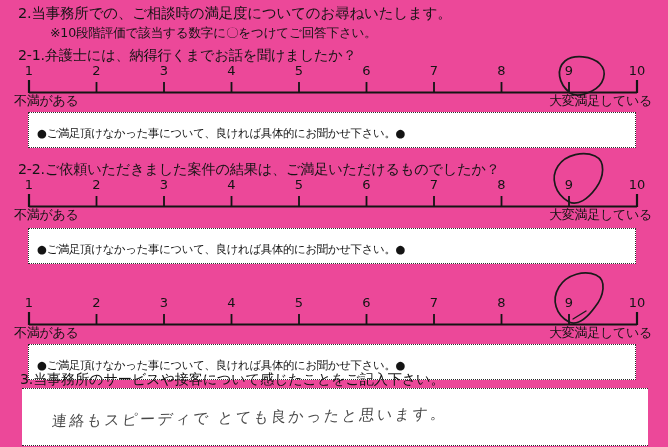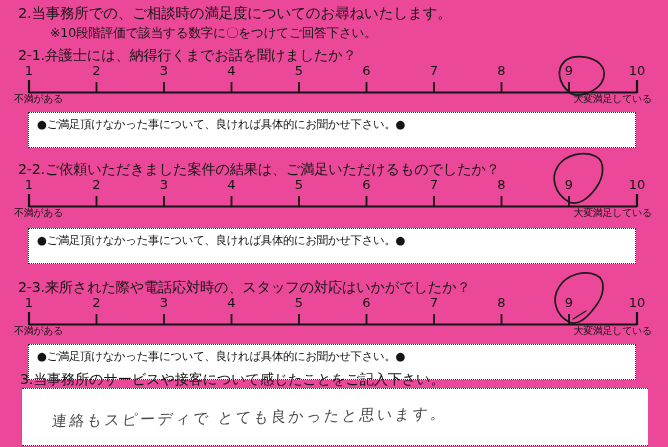--- a/index.html
+++ b/index.html
@@ -67,21 +67,21 @@
     position: absolute;
     top: 0px;
     font-size: 13px;
     line-height: 1;
     color: #141414;
     transform: translateX(-50%);
     white-space: nowrap;
   }
   .endlabel {
     position: absolute;
-    font-size: 10px;
+    font-size: 13px;
     line-height: 1;
     color: #141414;
     white-space: nowrap;
     letter-spacing: -0.3px;
   }
   .endlabel.left  { left: 14px;  top: 30px; }
   .endlabel.right { right: 16px; top: 30px; font-family: Liberation Serif, serif; }
 
   
   .circle-mark {
@@ -96,21 +96,21 @@
     left: 28px;
     width: 608px;
     height: 36px;
     border: 1.4px dotted #2b2b2b;
     box-sizing: border-box;
     background: #ffffff;
   }
   .cmt-text {
     position: absolute;
     left: 8px;
-    top: 5px;
+    top: 14px;
     font-size: 11.4px;
     line-height: 1.1;
     letter-spacing: -0.3px;
     white-space: nowrap;
     color: #141414;
   }
 
   
   .free-box {
     position: absolute;
@@ -213,21 +213,20 @@
   </div>
 
   <svg class="circle-mark" style="left:538px; top:152px; width:88px; height:54px;" viewBox="0 0 88 54">
     <path d="M31 50 C17 42 12 26 20 14 C28 2 46 -1 57 4 C68 9 66 25 58 36 C50 47 40 54 31 50 Z" fill="none" stroke="#1a1a1a" stroke-width="1.7" stroke-linecap="round"></path>
   </svg>
 
   <div class="cmt-box" style="top:228px;">
     <span class="cmt-text">●ご満足頂けなかった事について、良ければ具体的にお聞かせ下さい。●</span>
   </div>
 
-  <div class="q-title" style="left:18px; top:280px;">2-3.来所された際や電話応対時の、スタッフの対応はいかがでしたか？</div>
 
   <div class="scale" style="top:296px;">
     <svg class="axis-svg" viewBox="0 0 668 48" preserveAspectRatio="none">
       <line x1="29" y1="28.5" x2="637" y2="28.5" stroke="#141414" stroke-width="2.2"></line>
       <line x1="29" y1="16" x2="29" y2="29" stroke="#141414" stroke-width="2.2"></line>
       <line x1="96.5" y1="18" x2="96.5" y2="29" stroke="#141414" stroke-width="1.8"></line>
       <line x1="164" y1="18" x2="164" y2="29" stroke="#141414" stroke-width="1.8"></line>
       <line x1="231.5" y1="18" x2="231.5" y2="29" stroke="#141414" stroke-width="1.8"></line>
       <line x1="299" y1="18" x2="299" y2="29" stroke="#141414" stroke-width="1.8"></line>
       <line x1="366.5" y1="18" x2="366.5" y2="29" stroke="#141414" stroke-width="1.8"></line>

